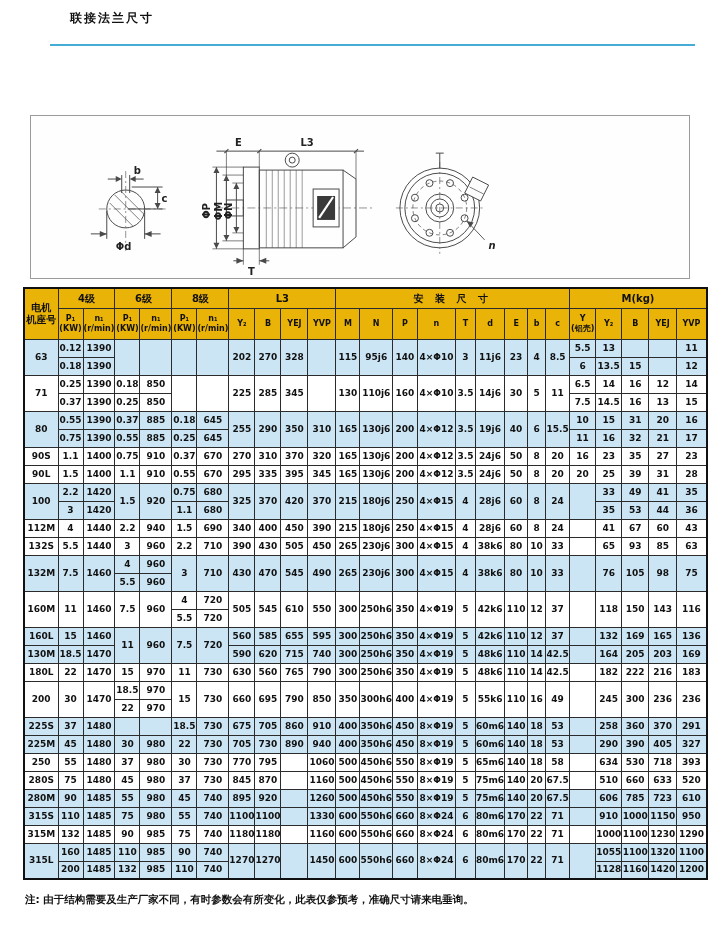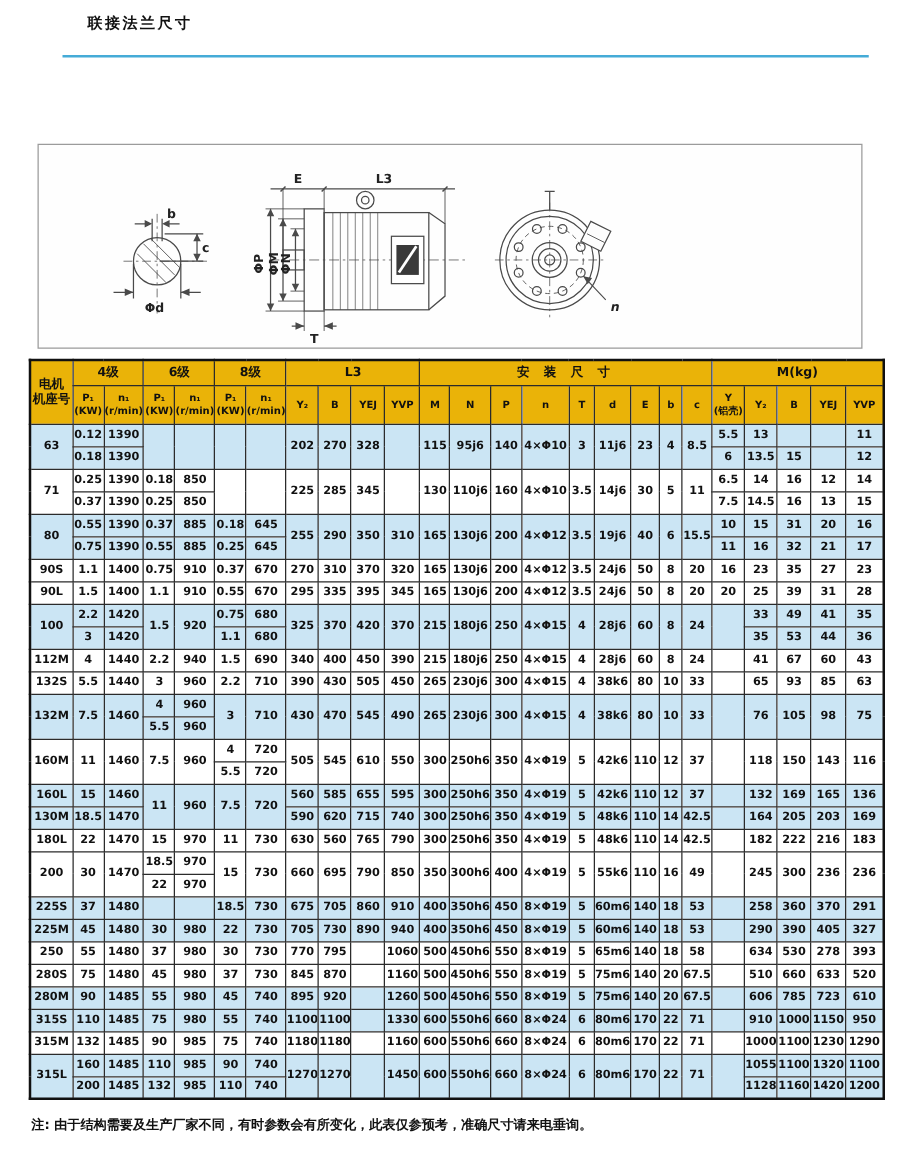--- a/index.html
+++ b/index.html
@@ -681,21 +681,21 @@
           <td>550</td>
           <td>8×Φ19</td>
           <td>5</td>
           <td>65m6</td>
           <td>140</td>
           <td>18</td>
           <td>58</td>
           <td></td>
           <td>634</td>
           <td>530</td>
-          <td>278</td>
+          <td>718</td>
           <td>393</td>
         </tr>
         <tr>
           <td>280S</td>
           <td>75</td>
           <td>1480</td>
           <td>45</td>
           <td>980</td>
           <td>37</td>
           <td>730</td>

